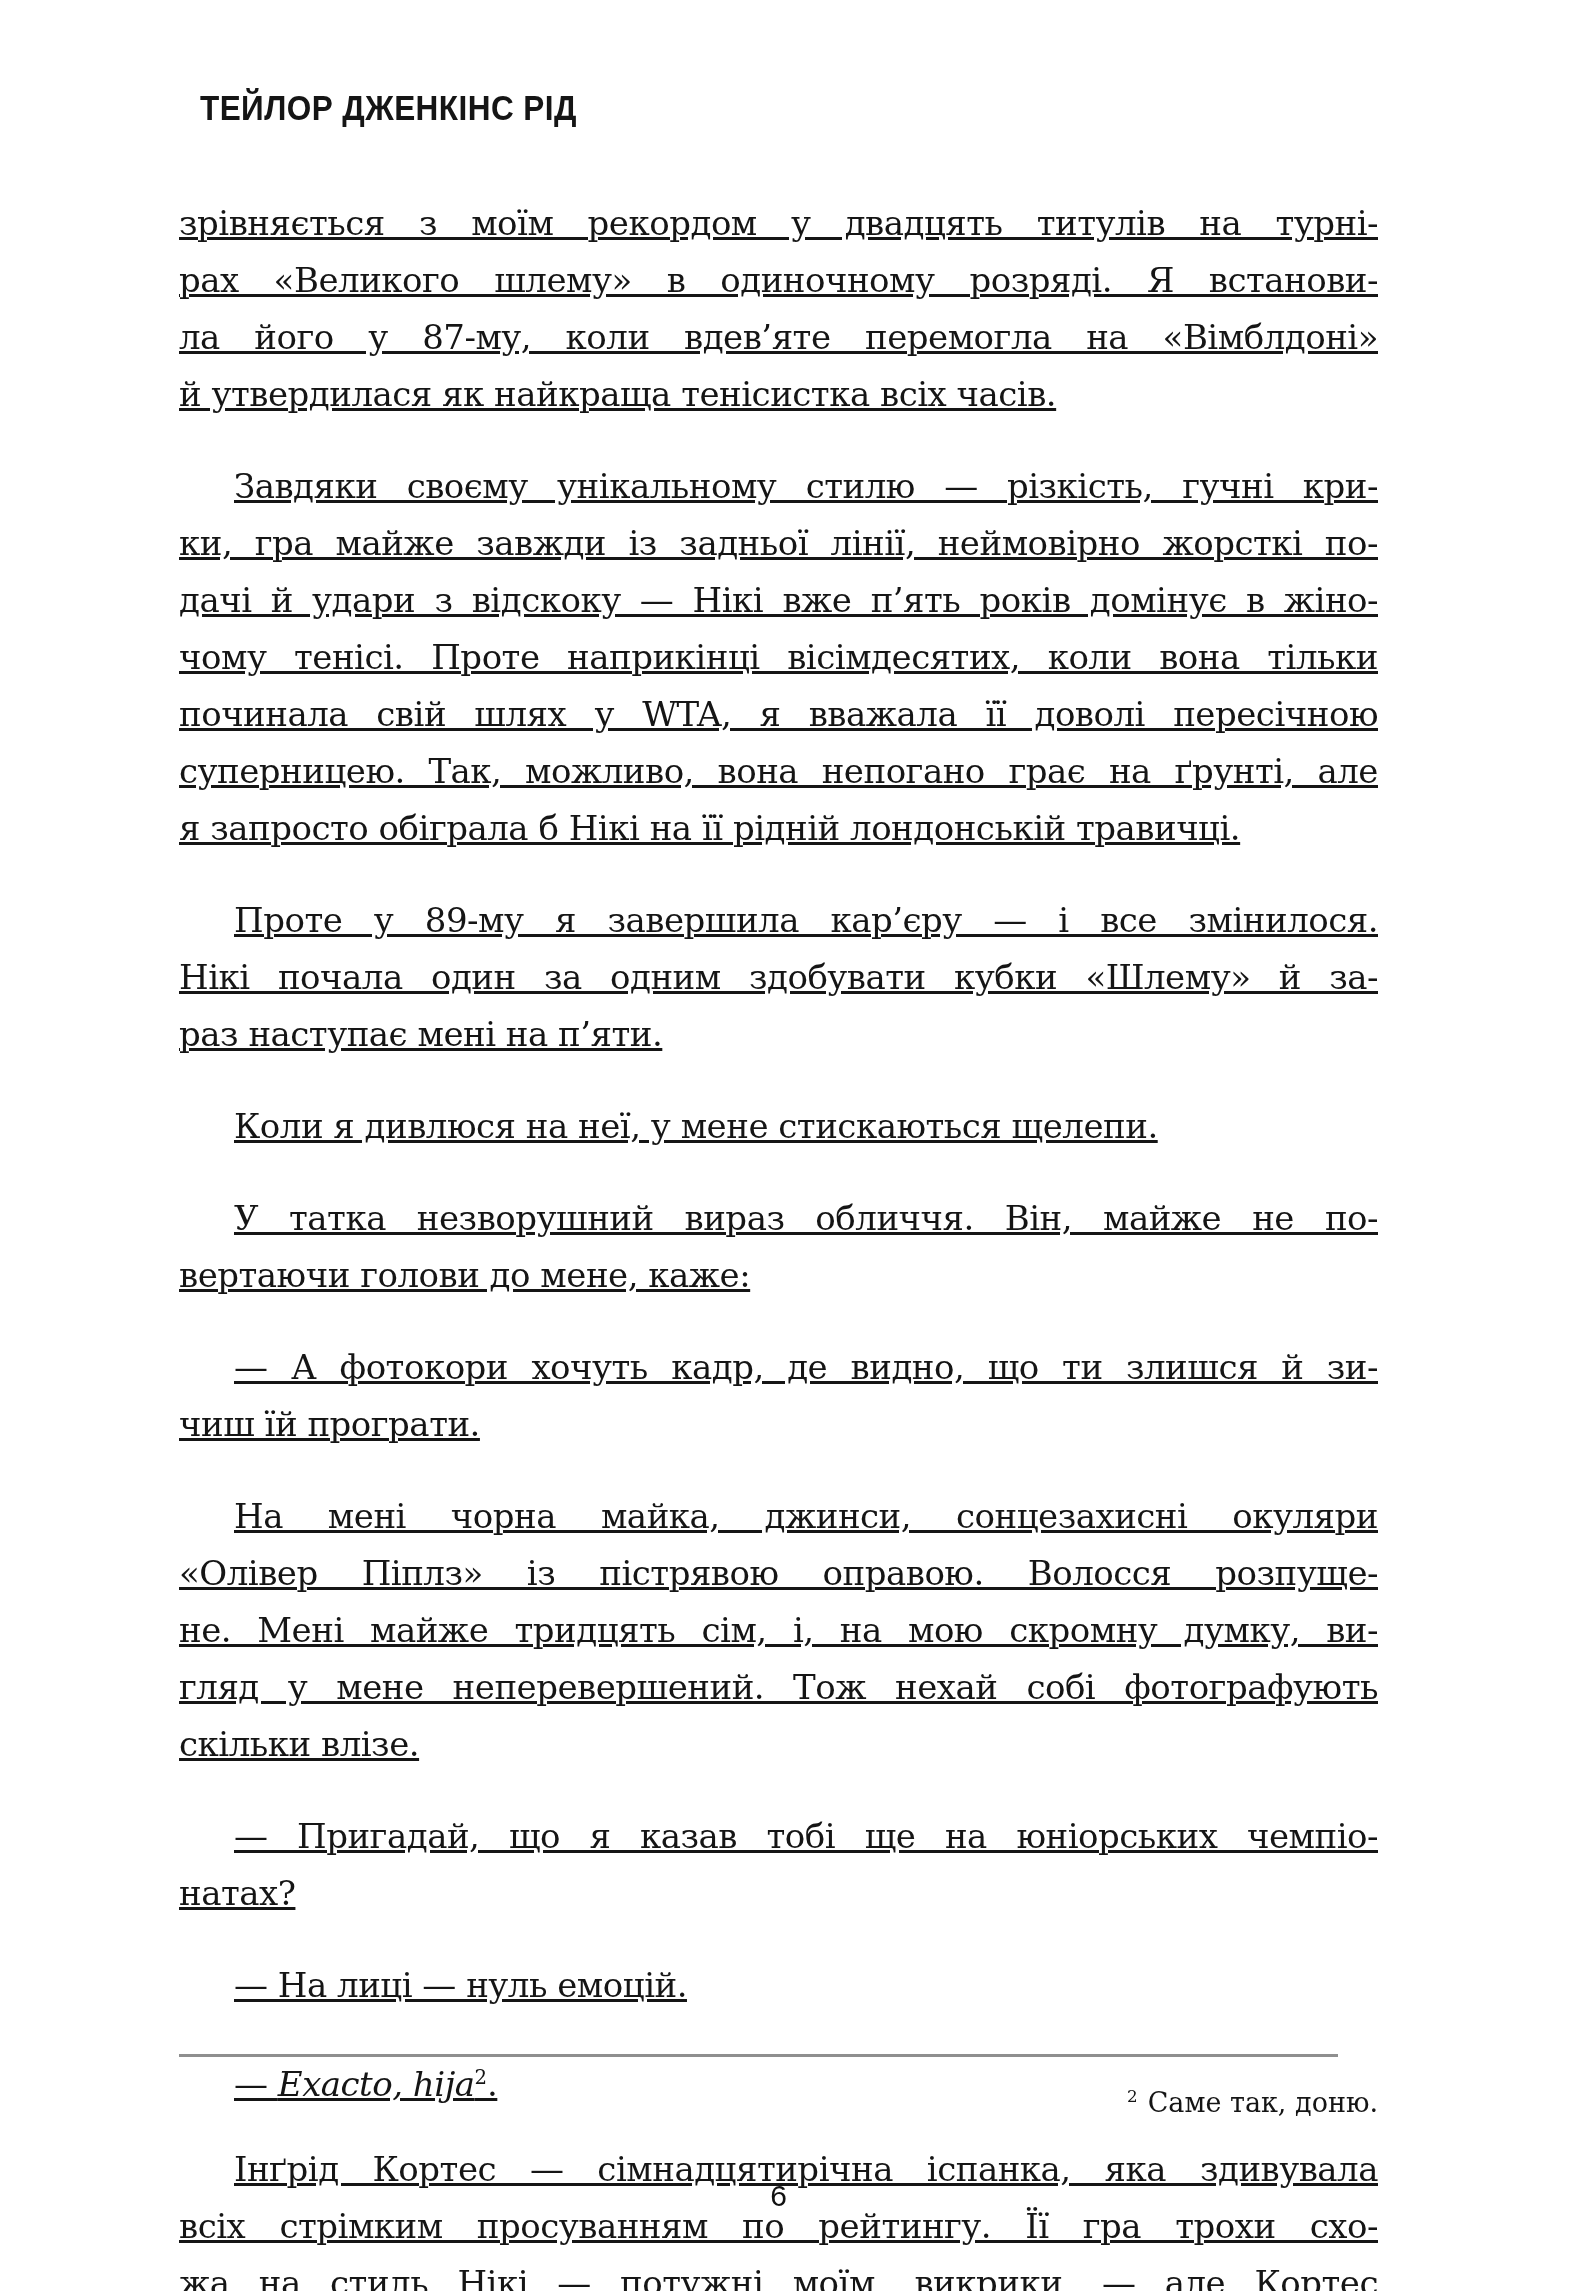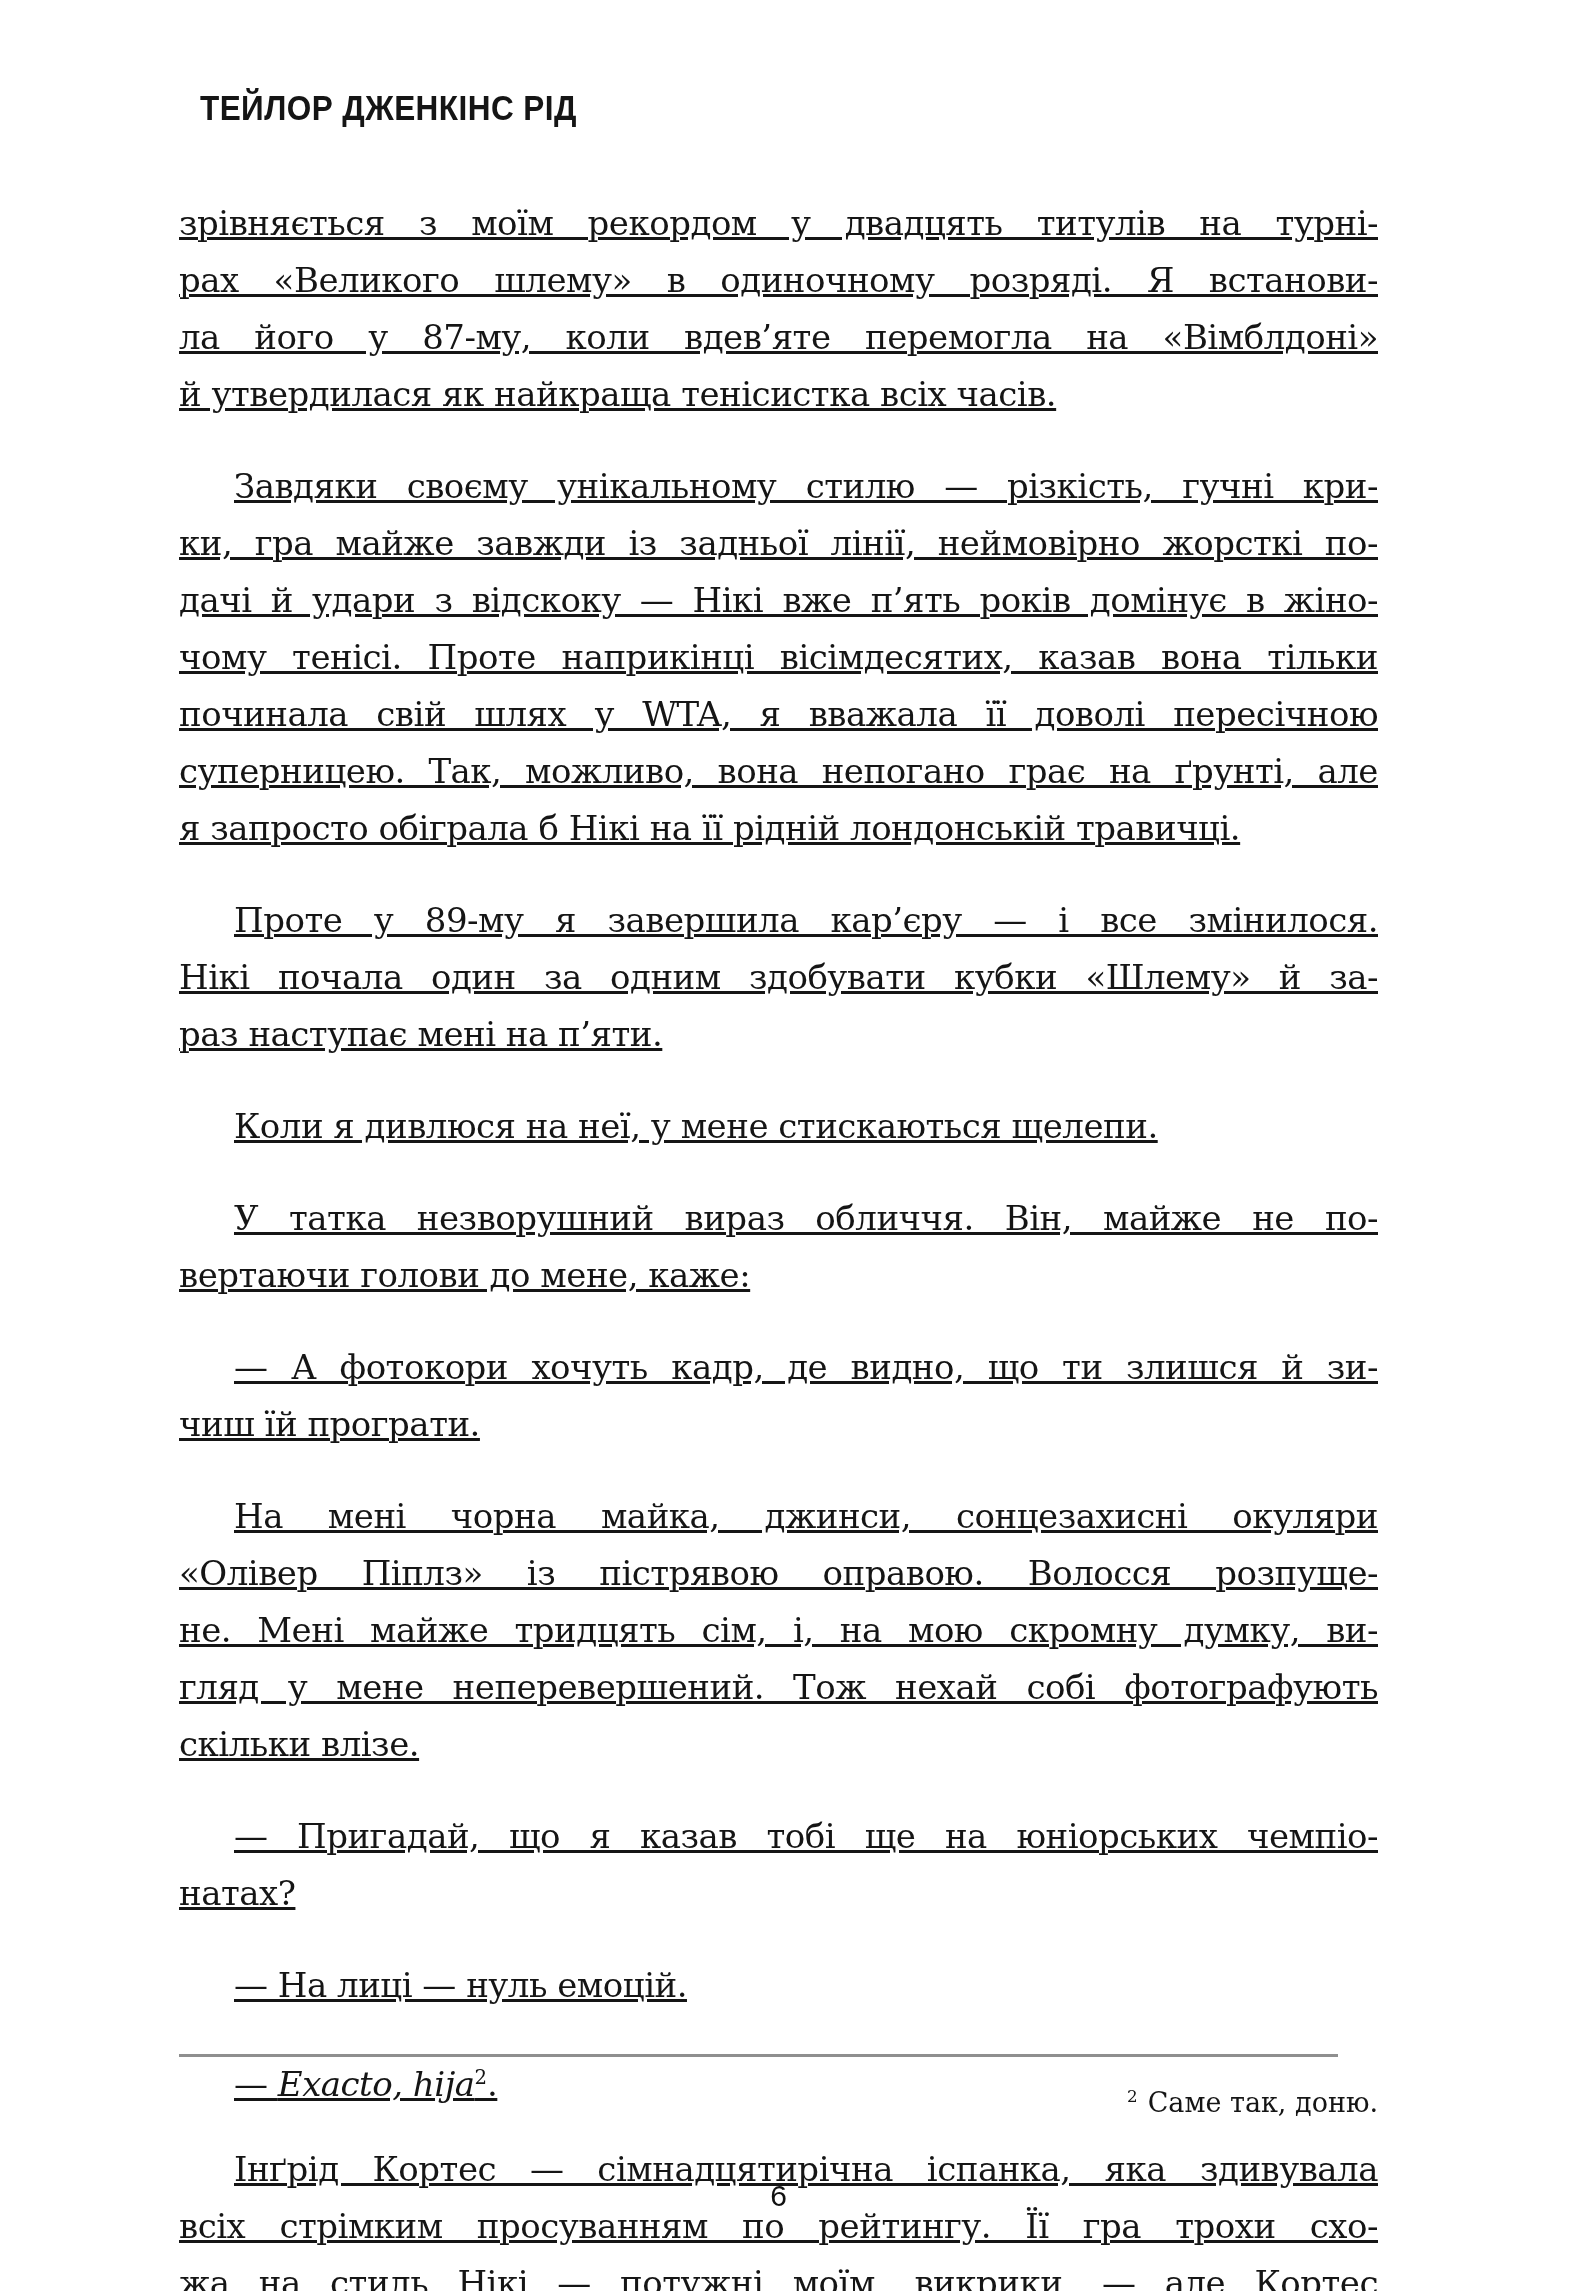--- a/index.html
+++ b/index.html
@@ -114,21 +114,21 @@
   </div>
 
   <div class="body-text">
       <div class="line">зрівняється з моїм рекордом у двадцять титулів на турні-</div>
       <div class="line">рах «Великого шлему» в одиночному розряді. Я встанови-</div>
       <div class="line">ла його у 87-му, коли вдев’яте перемогла на «Вімблдоні»</div>
       <div class="line end">й утвердилася як найкраща тенісистка всіх часів.</div>
       <div class="line indent">Завдяки своєму унікальному стилю — різкість, гучні кри-</div>
       <div class="line">ки, гра майже завжди із задньої лінії, неймовірно жорсткі по-</div>
       <div class="line">дачі й удари з відскоку — Нікі вже п’ять років домінує в жіно-</div>
-      <div class="line">чому тенісі. Проте наприкінці вісімдесятих, казав вона тільки</div>
+      <div class="line">чому тенісі. Проте наприкінці вісімдесятих, коли вона тільки</div>
       <div class="line">починала свій шлях у WTA, я вважала її доволі пересічною</div>
       <div class="line">суперницею. Так, можливо, вона непогано грає на ґрунті, але</div>
       <div class="line end">я запросто обіграла б Нікі на її рідній лондонській травичці.</div>
       <div class="line indent">Проте у 89-му я завершила кар’єру — і все змінилося.</div>
       <div class="line">Нікі почала один за одним здобувати кубки «Шлему» й за-</div>
       <div class="line end">раз наступає мені на п’яти.</div>
       <div class="line indent end">Коли я дивлюся на неї, у мене стискаються щелепи.</div>
       <div class="line indent">У татка незворушний вираз обличчя. Він, майже не по-</div>
       <div class="line end">вертаючи голови до мене, каже:</div>
       <div class="line indent">— А фотокори хочуть кадр, де видно, що ти злишся й зи-</div>

